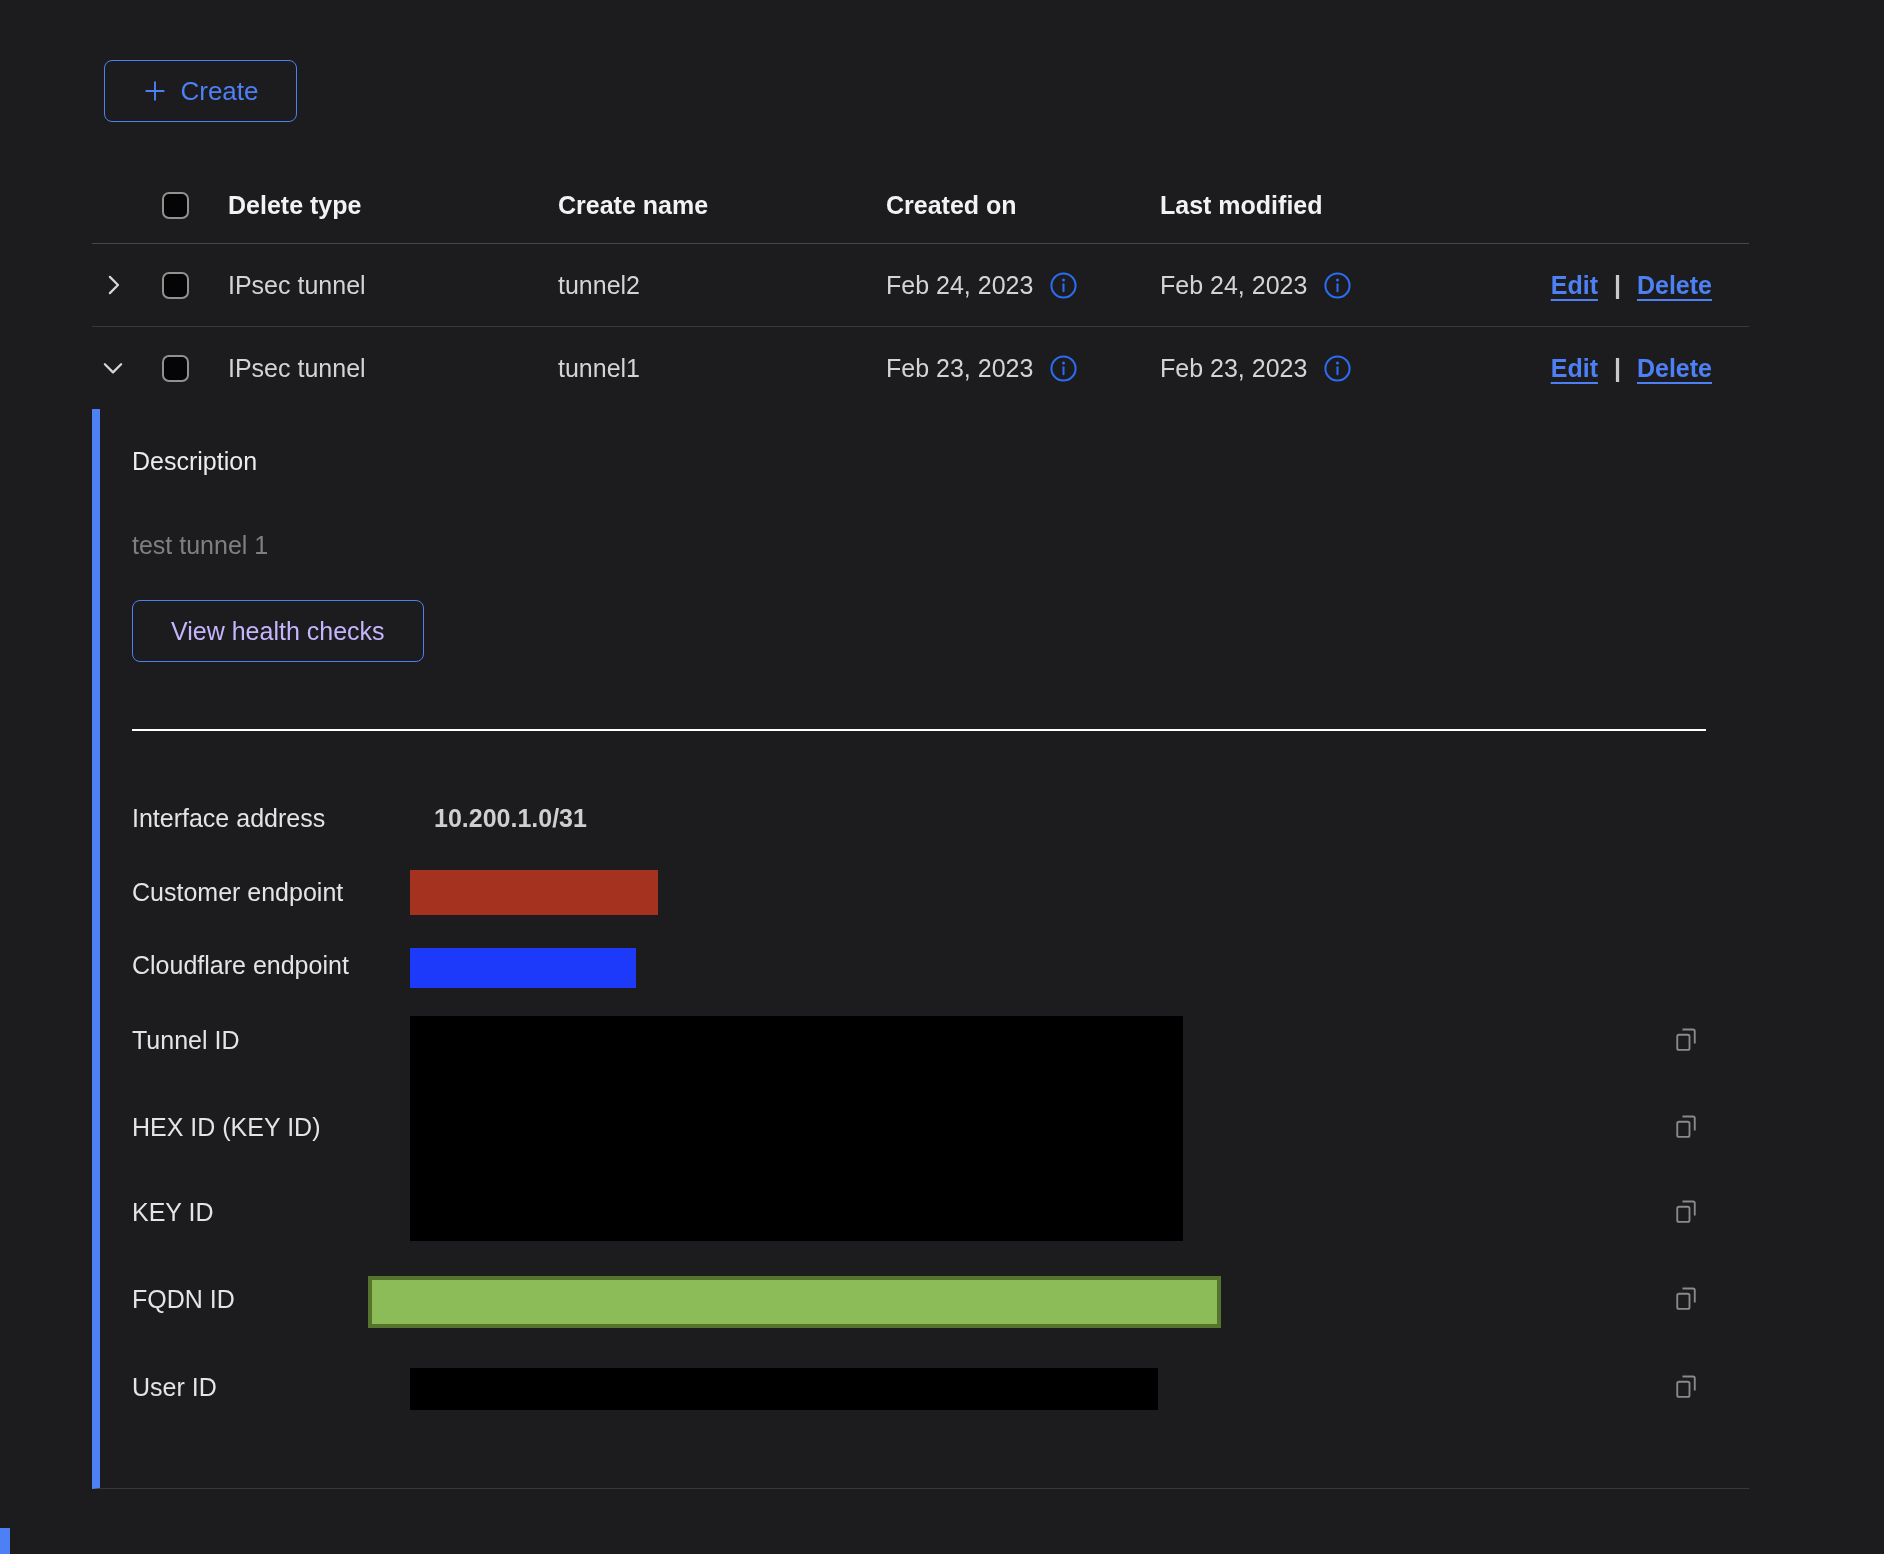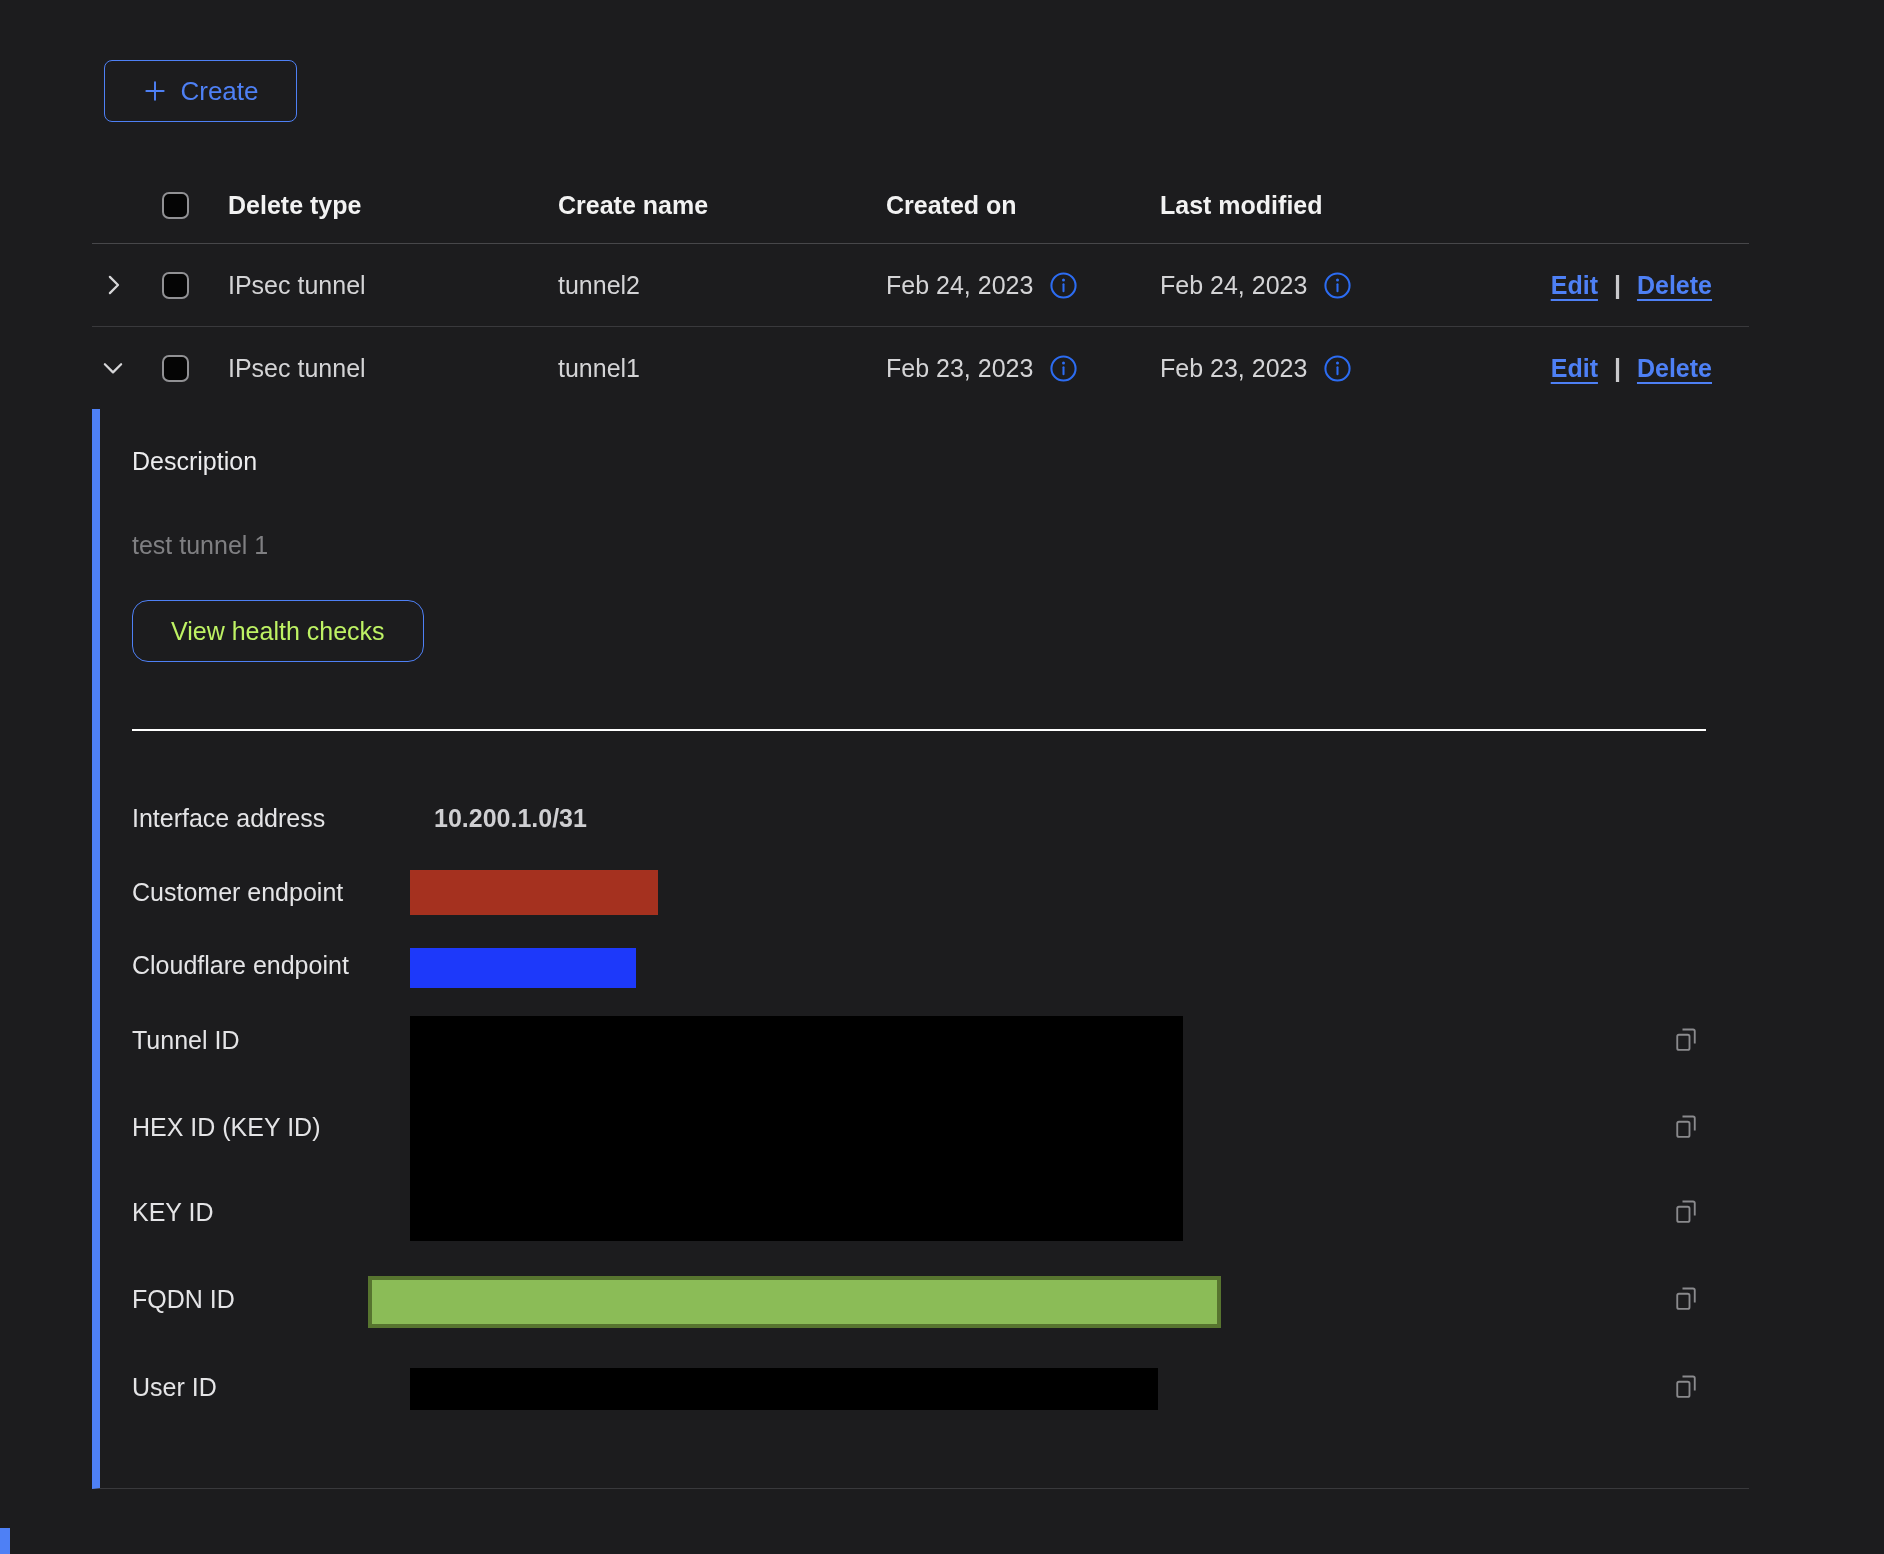--- a/index.html
+++ b/index.html
@@ -37,22 +37,22 @@
   
   .panel{
     position:relative;height:1079px;border-left:8px solid #4e80f5;
     border-bottom:1px solid #39393c;box-sizing:content-box;
   }
   .panel-label{position:absolute;font-size:25px;color:#e9e9eb;height:30px;line-height:30px;}
   .desc-label{left:32px;top:37px;font-weight:400;color:#ececee;}
   .desc-value{left:32px;top:121px;color:#7f7f82;}
   .health-btn{
     position:absolute;left:32px;top:191px;height:62px;padding:0 38px;
-    background:transparent;border:1.5px solid #4e80f5;border-radius:16px;
-    color:#bef264;font-size:25px;font-family:inherit;cursor:pointer;
+    background:transparent;border:1.5px solid #4e80f5;border-radius:8px;
+    color:#c4b5fd;font-size:25px;font-family:inherit;cursor:pointer;
   }
   .white-divider{position:absolute;left:32px;top:320px;width:1574px;height:2px;background:#ffffff;}
   .detail-label{position:absolute;left:32px;font-size:25px;color:#e4e4e6;height:30px;line-height:30px;}
   .detail-value{position:absolute;left:334px;font-size:25px;color:#cfcfd2;height:30px;line-height:30px;font-weight:bold;}
   .redact{position:absolute;}
   .redact-red{left:310px;top:461px;width:248px;height:45px;background:#a5311f;}
   .redact-blue{left:310px;top:539px;width:226px;height:40px;background:#1d39fa;}
   .redact-black-lg{left:310px;top:607px;width:773px;height:225px;background:#000000;}
   .redact-green{left:268px;top:867px;width:845px;height:44px;background:#8bbc57;border:4px solid #57742f;}
   .redact-black-sm{left:310px;top:959px;width:748px;height:42px;background:#000000;}

